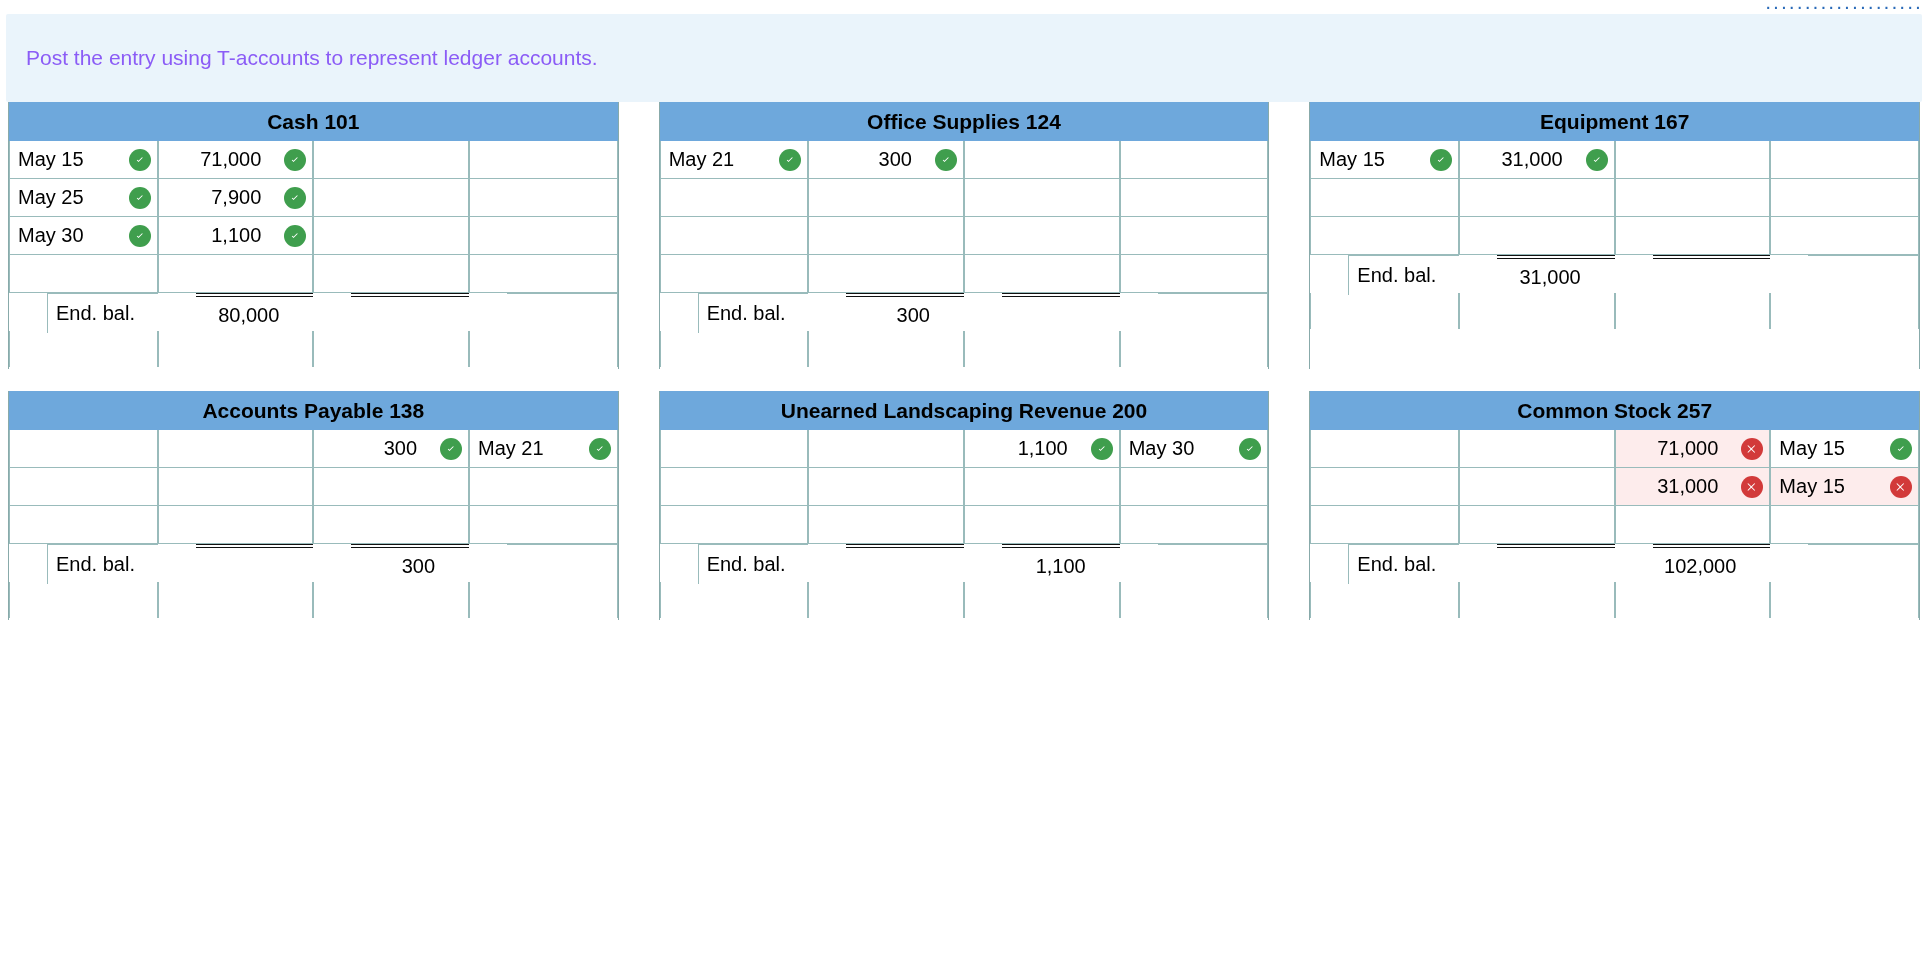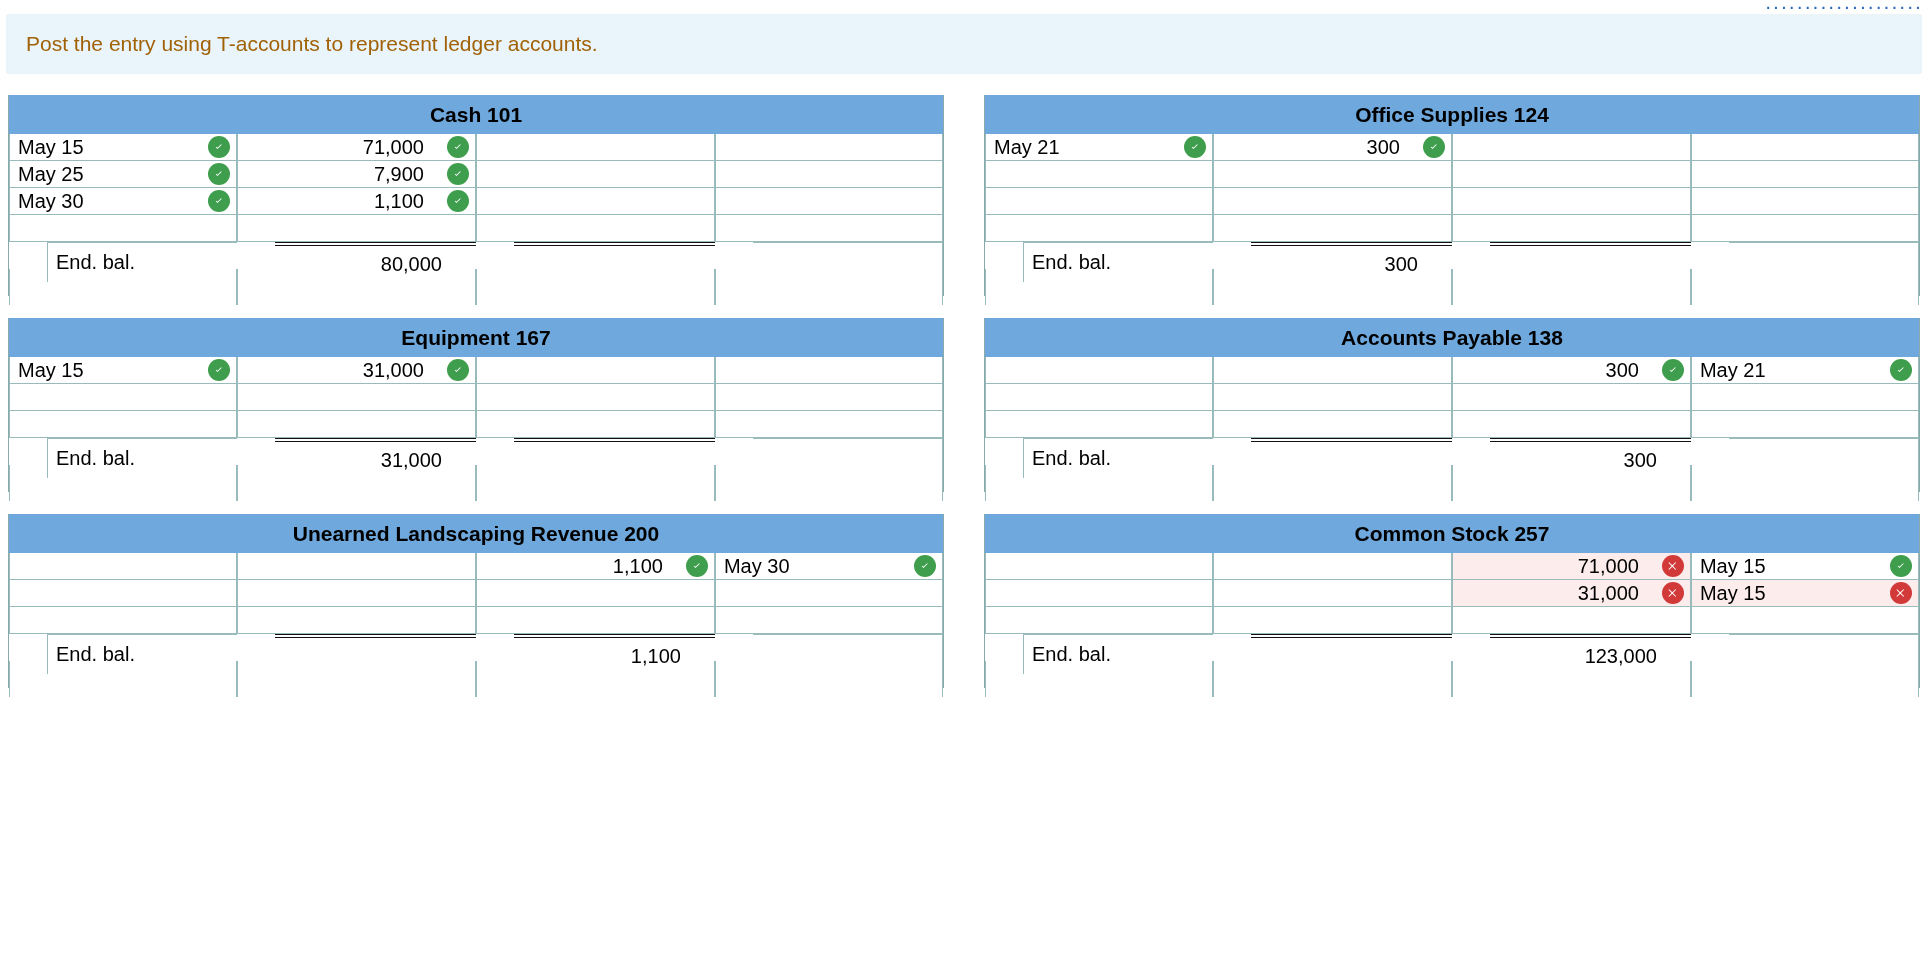--- a/index.html
+++ b/index.html
@@ -16,49 +16,49 @@
     color: #2a6ab8;
     letter-spacing: 4px;
     font-weight: bold;
     font-size: 14px;
     line-height: 8px;
     height: 10px;
     overflow: hidden;
   }
   .instruction {
     background: #eaf4fb;
-    padding: 18px 20px;
+    padding: 32px 20px;
     font-size: 21px;
-    color: #a16207;
-    margin: 4px 6px 21px 6px;
+    color: #8b5cf6;
+    margin: 4px 6px 0 6px;
     border-radius: 2px;
   }
   .grid {
     display: grid;
-    grid-template-columns: 1fr 1fr;
+    grid-template-columns: 1fr 1fr 1fr;
     column-gap: 40px;
     row-gap: 22px;
     padding: 0 8px 10px 8px;
   }
   .account {
     border-left: 1px solid #8aa;
     border-right: 1px solid #8aa;
   }
   .acct-header {
     background: #6ea8dc;
     text-align: center;
     font-weight: bold;
     font-size: 21px;
     padding: 7px 0;
     border-top: 1px solid #6ea8dc;
   }
   .row {
     display: grid;
     grid-template-columns: 1.05fr 1.1fr 1.1fr 1.05fr;
-    height: 27px;
+    height: 38px;
   }
   .cell {
     border: 1px solid #9bb;
     border-top: none;
     display: flex;
     align-items: center;
     padding: 0 8px;
     position: relative;
     background: #fff;
   }
@@ -398,21 +398,21 @@
       </div>
       <div class="row">
         <div class="cell date-left"></div>
         <div class="cell amt"></div>
         <div class="cell amt"></div>
         <div class="cell date-right"></div>
       </div>
       <div class="row balance-row credit">
         <div class="cell bal-label">End. bal.</div>
         <div class="cell bal-amt"></div>
-        <div class="cell bal-amt">123,000</div>
+        <div class="cell bal-amt">102,000</div>
         <div class="cell bal-first-blank"></div>
       </div>
       <div class="row spacer-row">
              <div class="cell"></div>
         <div class="cell"></div>
         <div class="cell"></div>
         <div class="cell"></div>
            </div>
     </div>
   </div>

